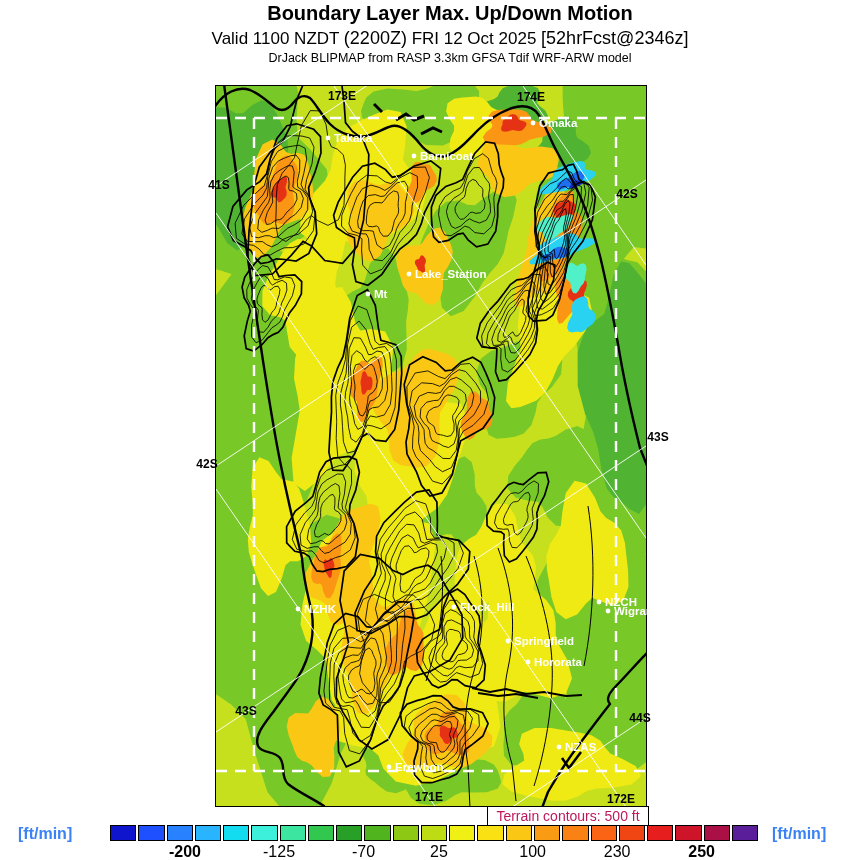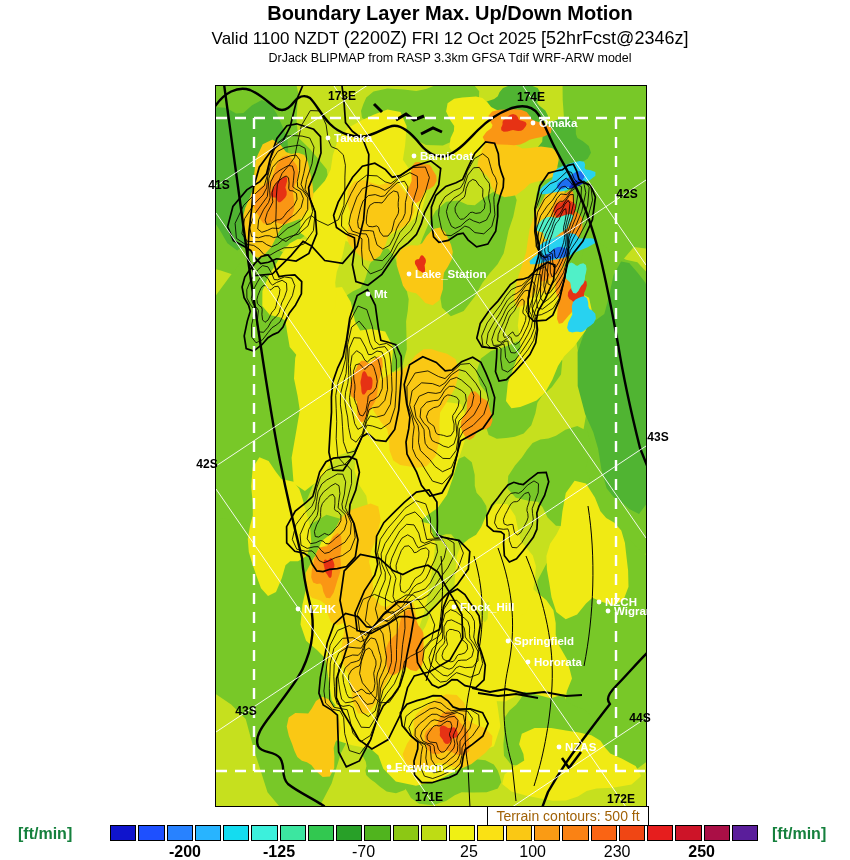--- a/index.html
+++ b/index.html
@@ -12,32 +12,32 @@
   .subtitle{font-size:17px;margin-top:3px;}
   .subtitle .small{font-size:18px;}
   .modelline{font-size:12.5px;margin-top:2px;}
   .map-frame{
     position:absolute;left:215px;top:85px;width:430px;height:720px;
     border:1.5px solid #000;background:#c6e01e;
   }
   .map-frame svg{position:absolute;left:0;top:0;overflow:visible;}
   .terrain-note{
     position:absolute;left:487px;top:806px;width:160px;height:18px;
-    border:1.5px solid #000;background:#fff;color:#a16207;font-size:14px;
+    border:1.5px solid #000;background:#fff;color:#be185d;font-size:14px;
     text-align:center;line-height:18px;white-space:nowrap;
   }
   .colorbar{
     position:absolute;left:110px;top:825px;width:648px;height:16px;
     display:flex;flex-direction:row;
   }
   .colorbar .seg{
     flex:1 1 auto;height:14px;border:1px solid #000;margin-left:2px;
   }
   .colorbar .seg:first-child{margin-left:0;}
-  .unit-label{position:absolute;top:825px;font-size:16px;font-weight:bold;color:#15803d;}
+  .unit-label{position:absolute;top:825px;font-size:16px;font-weight:bold;color:#3b82f6;}
   .unit-left{left:18px;}
   .unit-right{left:772px;}
   .tick{position:absolute;top:843px;width:64px;text-align:center;font-size:16px;color:#000;}
 </style>
 </head>
 <body>
 
 <div class="header">
   <div class="title">Boundary Layer Max. Up/Down Motion</div>
   <div class="subtitle">
@@ -297,19 +297,19 @@
     <div class="seg" style="background: rgb(240, 70, 20);"></div>
     <div class="seg" style="background: rgb(230, 30, 30);"></div>
     <div class="seg" style="background: rgb(205, 20, 40);"></div>
     <div class="seg" style="background: rgb(170, 15, 70);"></div>
     <div class="seg" style="background: rgb(90, 30, 155);"></div>
   </div>
 <span class="unit-label unit-right">[ft/min]</span>
 <div id="ticks">
     <span class="tick" style="left: 78px; margin-top: 36px;">-275</span>
     <span class="tick" style="left: 153px; font-weight: bold;">-200</span>
-    <span class="tick" style="left: 247.043px; font-weight: bold;">-125</span>
+    <span class="tick" style="left: 247.043px;">-125</span>
     <span class="tick" style="left: 331.565px;">-70</span>
-    <span class="tick" style="left: 437px;">25</span>
+    <span class="tick" style="left: 407px;">25</span>
     <span class="tick" style="left: 500.609px;">100</span>
     <span class="tick" style="left: 585.13px;">230</span>
     <span class="tick" style="left: 669.652px; font-weight: bold;">250</span>
   </div>
 
 </body></html>

